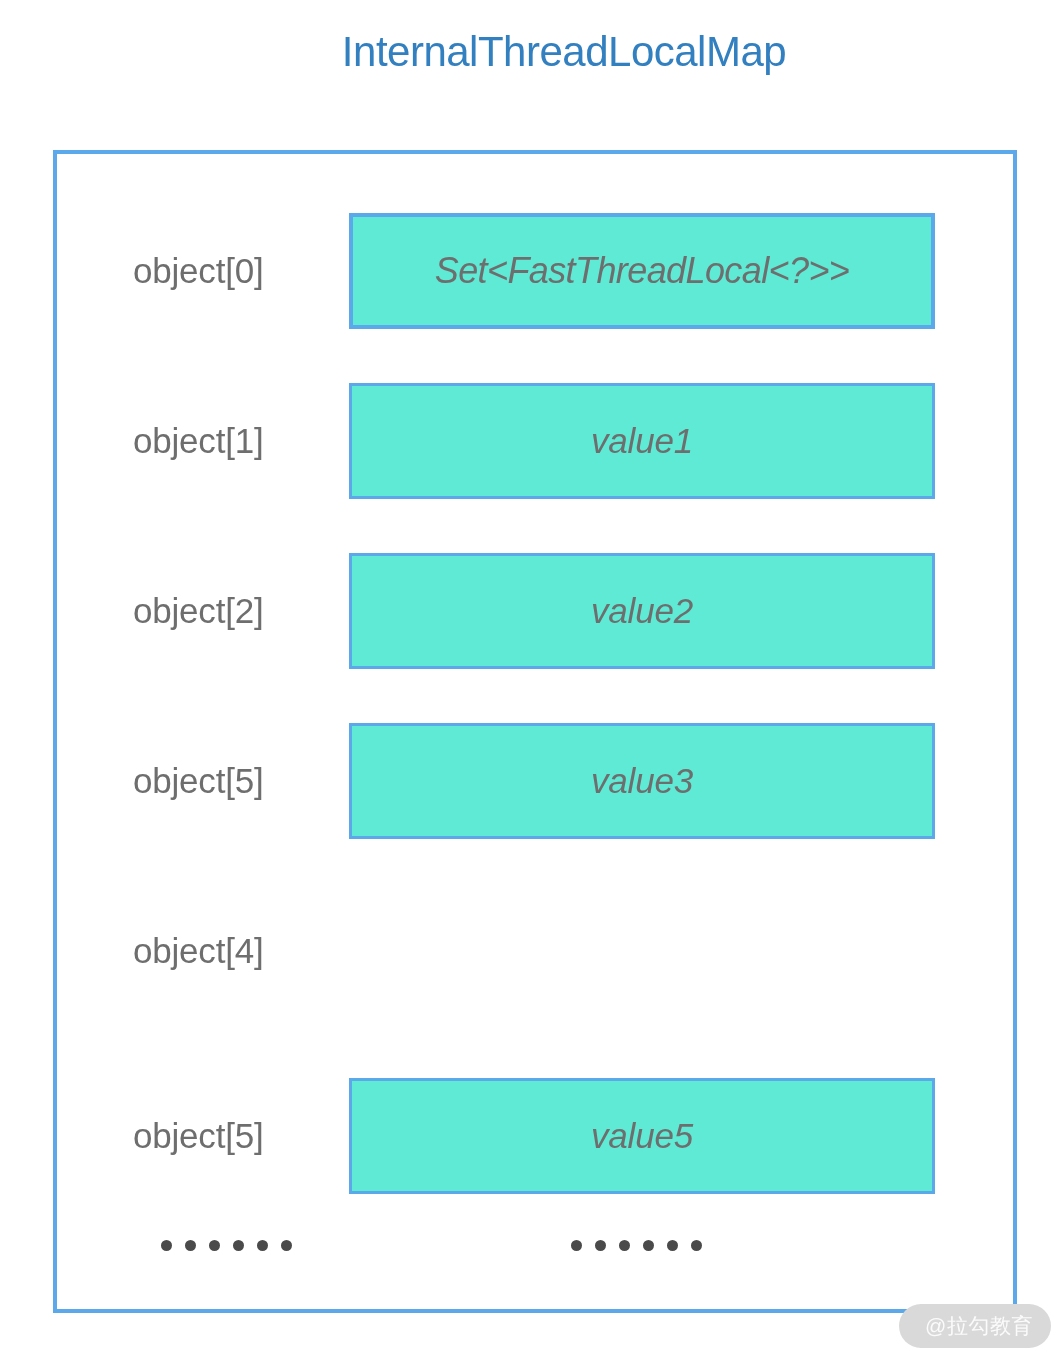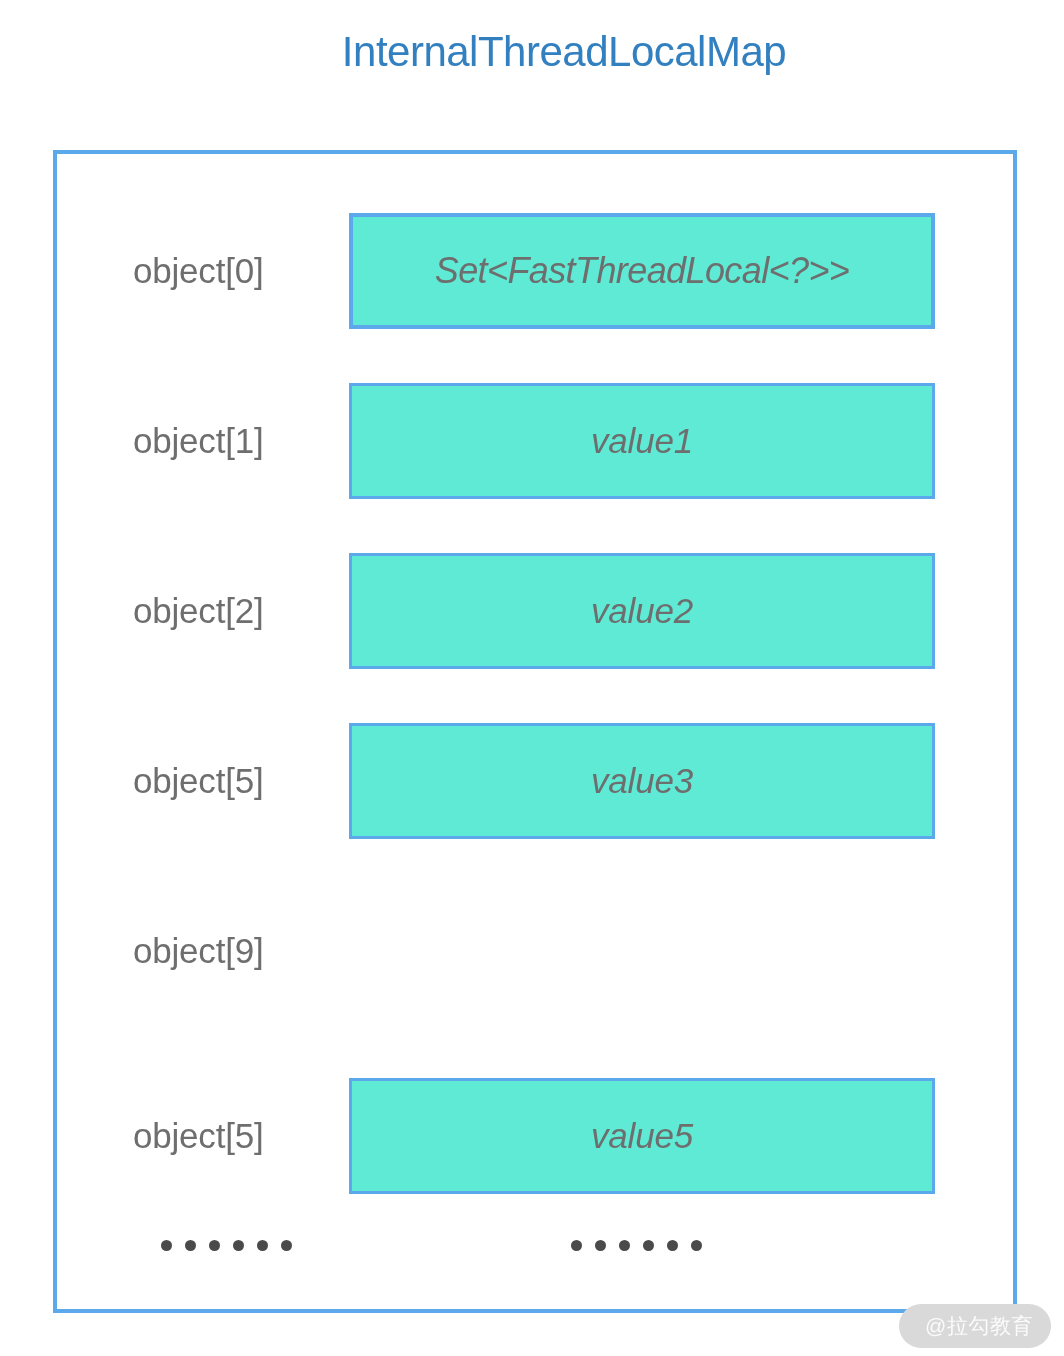--- a/index.html
+++ b/index.html
@@ -173,21 +173,21 @@
     </div>
 
     <div class="slot-row" style="top:569px">
       <div class="slot-label">object[5]</div>
       <div class="slot-box">
         <span class="slot-value">value3</span>
       </div>
     </div>
 
     <div class="slot-row" style="top:739px">
-      <div class="slot-label">object[9]</div>
+      <div class="slot-label">object[4]</div>
     </div>
 
     <div class="slot-row" style="top:924px">
       <div class="slot-label">object[5]</div>
       <div class="slot-box">
         <span class="slot-value">value5</span>
       </div>
     </div>
 
     <div id="ellipsis-row">

